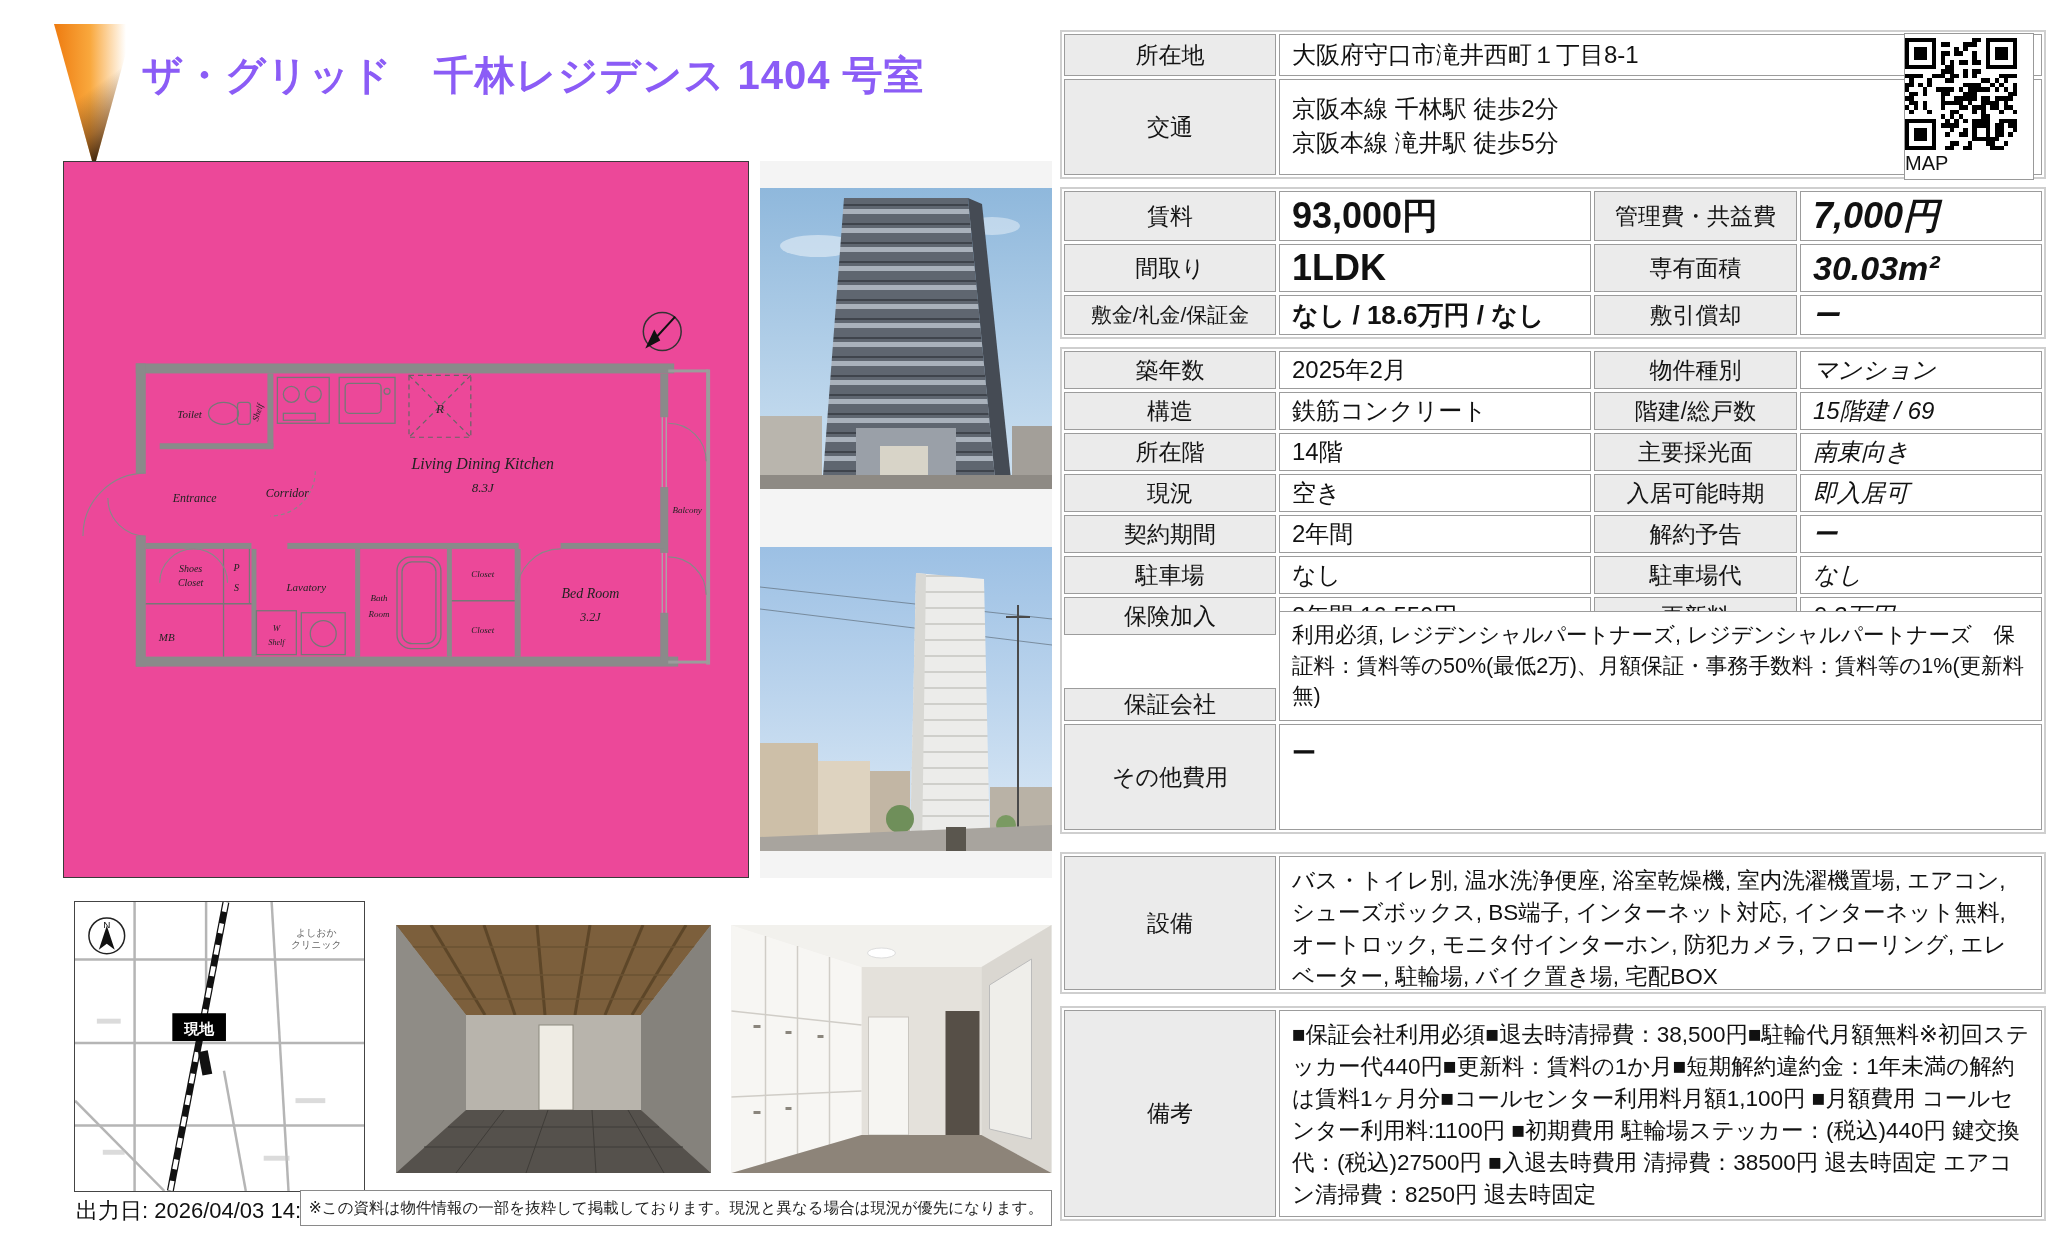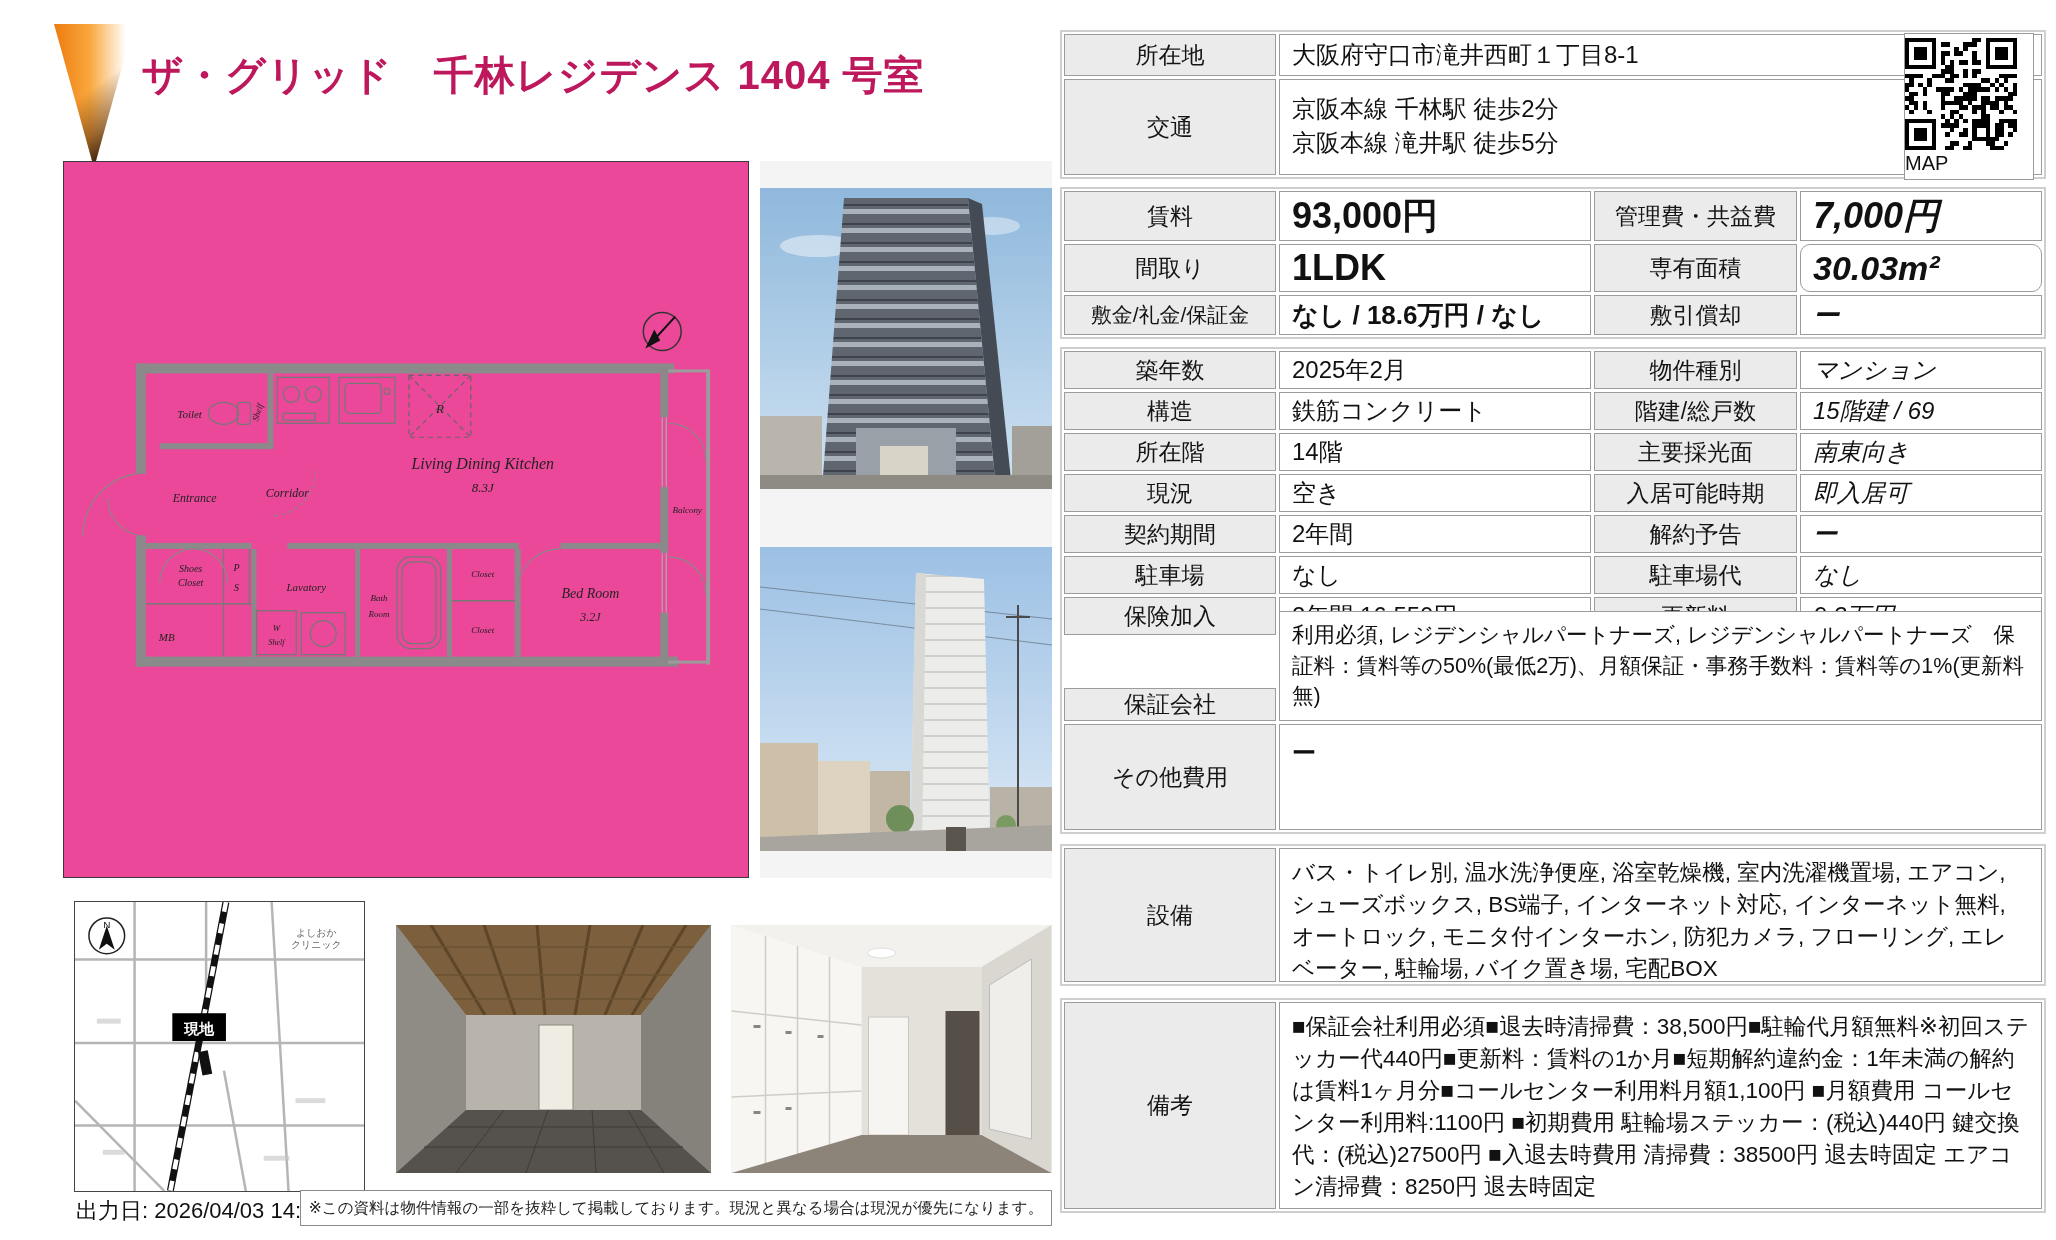--- a/index.html
+++ b/index.html
@@ -5,21 +5,21 @@
   html,body{margin:0;padding:0;}
   body{
     width:2056px;height:1240px;position:relative;background:#ffffff;
     font-family:"Liberation Sans","DejaVu Sans",sans-serif;color:#111;
     overflow:hidden;
   }
   
   .logo{position:absolute;left:24px;top:24px;width:112px;height:145px;}
   .page-title{
     position:absolute;left:142px;top:48px;margin:0;
-    font-size:40px;font-weight:bold;letter-spacing:1px;color:#be185d;
+    font-size:40px;font-weight:bold;letter-spacing:1px;color:#8b5cf6;
   }
   
   .plan-box{
     position:absolute;left:63px;top:161px;width:686px;height:717px;
     border:1.5px solid #3a3a3a;background:#ec4899;box-sizing:border-box;
   }
   .plan-svg{width:100%;height:100%;display:block;}
   .plan-text{font-family:"Liberation Serif","DejaVu Serif",serif;font-style:italic;fill:#222;}
   
   .photo-col{position:absolute;left:760px;top:161px;width:292px;}
@@ -33,33 +33,33 @@
   
   .output-date{position:absolute;left:76px;top:1196px;font-size:22px;color:#111;}
   .disclaimer{
     position:absolute;left:300px;top:1190px;width:752px;height:36px;box-sizing:border-box;
     border:1px solid #8a8a8a;background:#fff;display:flex;align-items:center;justify-content:center;
     font-size:15.5px;color:#222;white-space:nowrap;
   }
   
   .tbl{position:absolute;left:1060px;top:30px;width:986px;}
   .tblock{border:2px solid #cfcfcf;background:#fff;padding:2px;box-sizing:border-box;}
-  .gap8{margin-bottom:8px;} .gap10{margin-bottom:10px;} .gap12{margin-bottom:12px;}
+  .gap8{margin-bottom:8px;} .gap10{margin-bottom:18px;} .gap12{margin-bottom:12px;}
   .tr{display:flex;gap:3px;margin-top:3px;}
   .tr:first-child{margin-top:0;}
   .tc{border:1px solid #9c9c9c;box-sizing:border-box;display:flex;min-width:0;}
   .tl{background:#ebebeb;align-items:center;justify-content:center;font-size:23px;text-align:center;color:#141414;}
   .tl.small{font-size:21px;}
   .tv{background:#fff;align-items:center;padding:0 12px;font-size:24px;}
   .tv.top{align-items:flex-start;padding-top:12px;}
   .tv.col{flex-direction:column;align-items:flex-start;justify-content:flex-start;line-height:1.4;}
   .tv.longtext{display:block;font-size:22.5px;line-height:1.42;padding:8px 12px;}
   .tv.guar{font-size:21.5px;}
   .big{font-size:36px;font-weight:bold;}
-  .big2{font-size:34px;font-weight:bold;border-radius:10px;}
+  .big2{font-size:34px;font-weight:bold;}
   .bold26{font-size:26px;font-weight:bold;}
   .boldv{font-weight:bold;}
   .w-l1{width:212px;flex:none;}
   .w-v1f{flex:1;}
   .w-v1{width:312px;flex:none;}
   .w-l2{width:203px;flex:none;}
   .w-v2{flex:1;font-style:italic;}
   .r-loc{height:42px;} .r-acc{height:96px;} .r-rent{height:50px;} .r-lay{height:48px;}
   .r-dep{height:40px;} .r-std{height:38px;} .r-guar{height:83px;align-items:flex-end;} .r-other{height:106px;}
   .r-fac{height:134px;} .r-rem{height:207px;}

